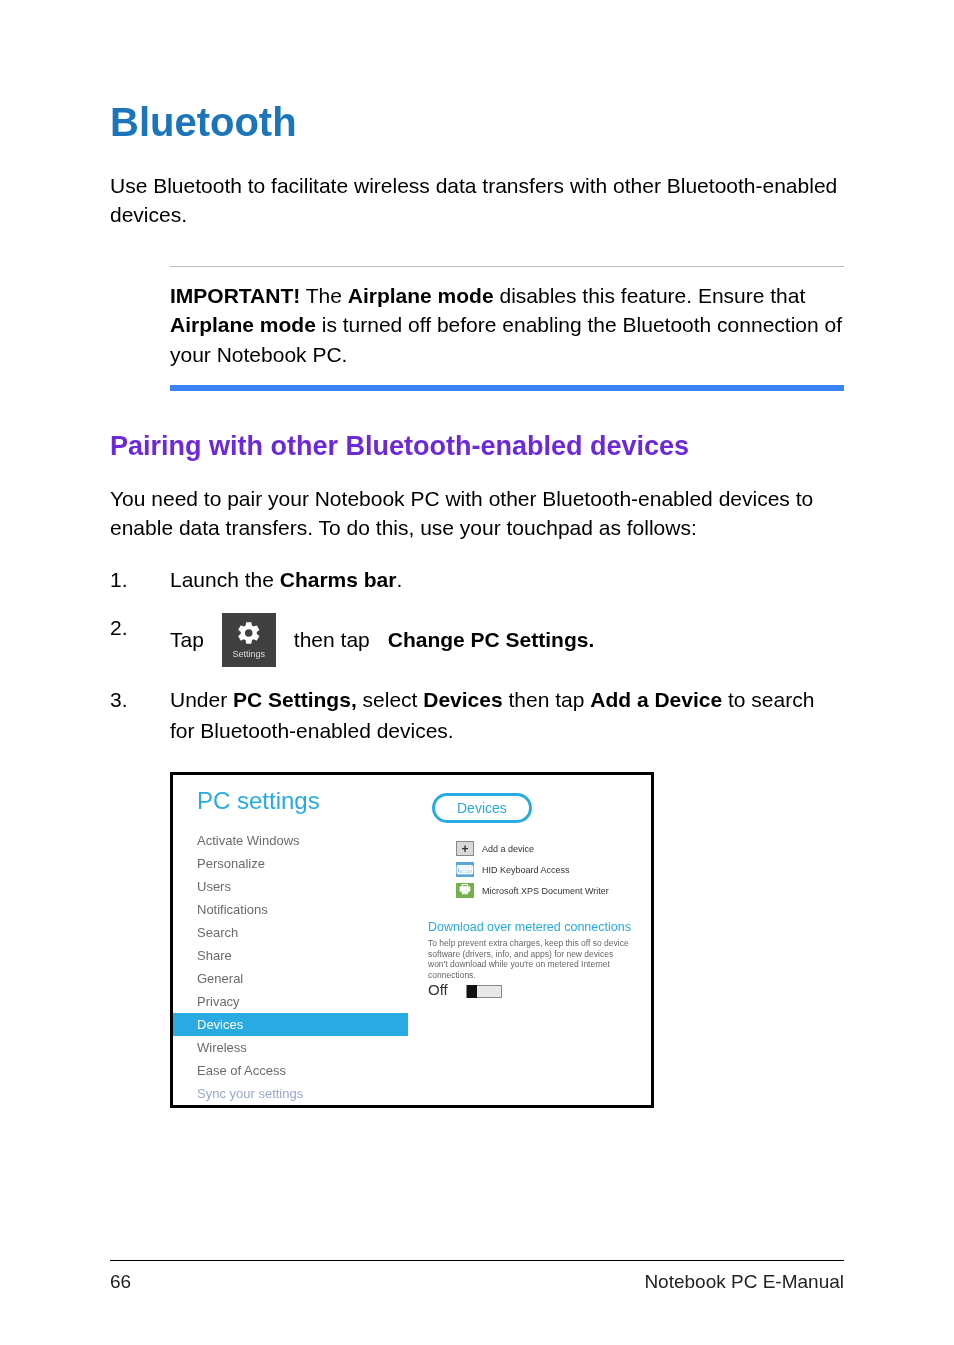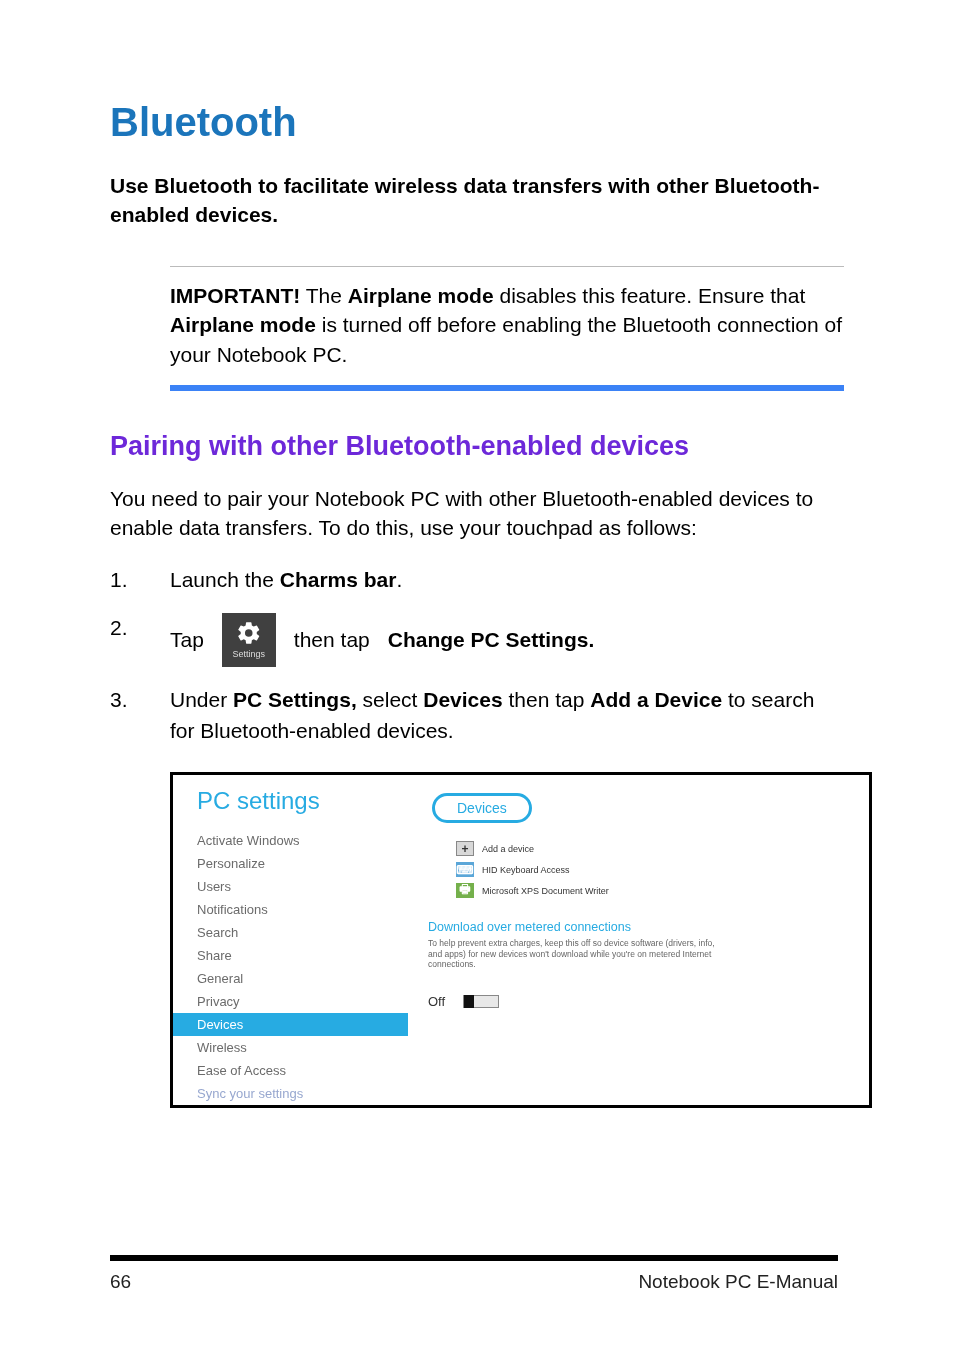--- a/index.html
+++ b/index.html
@@ -15,21 +15,20 @@
   .h1 {
     color: #1b75bb;
     font-size: 40px;
     font-weight: 700;
     margin-bottom: 26px;
   }
   .intro {
     font-size: 21px;
     line-height: 1.4;
     margin-bottom: 36px;
-    font-weight: bold;
   }
   .callout {
     margin-left: 60px;
     border-top: 1px solid #bbb;
     border-bottom: 6px solid #3b82f6;
     padding: 14px 0 16px 0;
     font-size: 21px;
     line-height: 1.4;
     margin-bottom: 40px;
   }
@@ -78,21 +77,21 @@
     color: #fff;
     font-size: 8px;
   }
   .settings-tile svg { display: block; }
   .settings-tile .lbl { margin-top: 2px; font-size: 9px; color: #ddd; }
 
   
   .shot-wrap {
     margin-left: 60px;
     margin-top: 8px;
-    width: 702px;
+    width: 484px;
     border: 3px solid #000;
     background: #fff;
     font-family: "Segoe UI", Arial, sans-serif;
   }
   .shot-inner {
     display: flex;
     min-height: 300px;
   }
   .shot-left {
     width: 235px;
@@ -160,46 +159,46 @@
     margin-bottom: 4px;
   }
   .dl-desc {
     font-size: 8.5px;
     color: #666;
     line-height: 1.25;
     max-width: 290px;
   }
   .toggle-row {
     display: flex;
-    align-items: center;
+    align-items: flex-end;
     gap: 18px;
-    margin-top: 24px;
-    font-size: 13px;
+    margin-top: 0;
+    font-size: 15px;
     color: #333;
   }
   .toggle {
     width: 36px; height: 13px;
     border: 1px solid #888;
     background: #e8e8e8;
     position: relative;
   }
   .toggle::before {
     content: "";
     position: absolute;
     left: 0; top: -1px;
     width: 10px; height: 13px;
     background: #111;
   }
 
   .footer {
     position: absolute;
     bottom: 52px;
     left: 110px;
-    right: 116px;
-    border-top: 6px solid #000000;
+    right: 110px;
+    border-top: 1px solid #000000;
     padding-top: 10px;
     display: flex;
     justify-content: space-between;
     font-size: 19px;
     color: #222;
   }
 
   .bold { font-weight: 700; }
 </style>
 </head>

